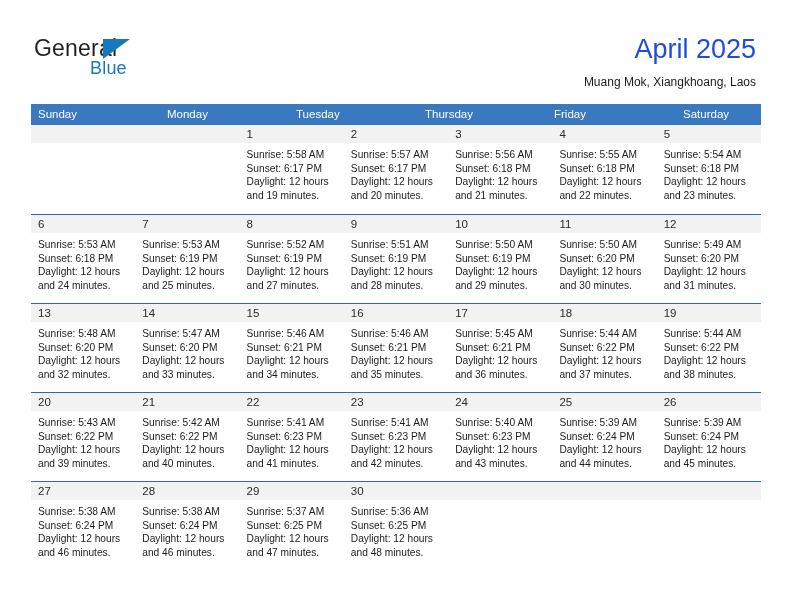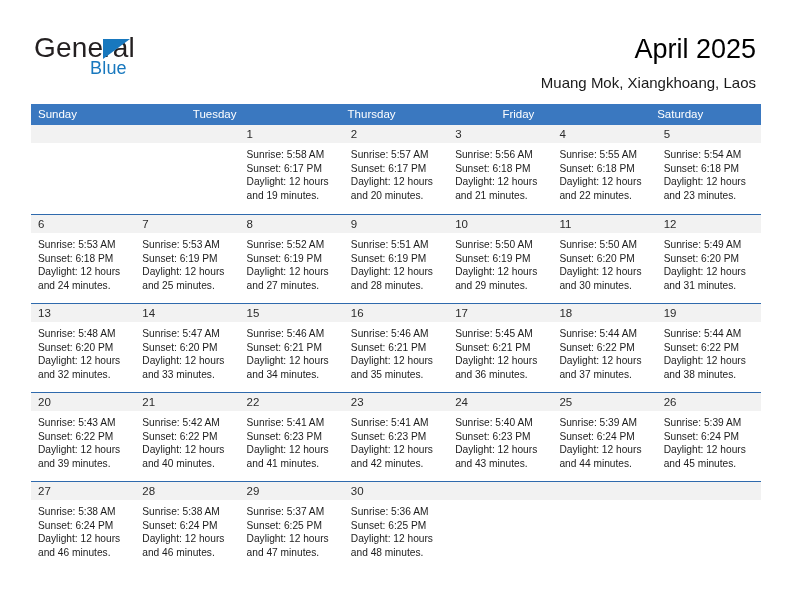--- a/index.html
+++ b/index.html
@@ -33,21 +33,21 @@
     position: absolute;
     left: 34px;
     top: 36px;
     width: 200px;
     height: 48px;
   }
   .brand-general {
     position: absolute;
     left: 0;
     top: 0;
-    font-size: 28px;
+    font-size: 23px;
     letter-spacing: 0.2px;
     color: #231f20;
     font-family: "Liberation Sans", sans-serif;
     line-height: 24px;
   }
   .brand-triangle {
     position: absolute;
     left: 69px;
     top: 3px;
     width: 0;
@@ -66,27 +66,27 @@
   }
 
   .title-block {
     position: absolute;
     right: 36px;
     top: 33px;
     text-align: right;
   }
   .cal-title {
     font-size: 27px;
-    color: #000000;
+    color: #1d4ed8;
     line-height: 32px;
     white-space: nowrap;
   }
   .cal-subtitle {
     margin-top: 9px;
-    font-size: 15px;
+    font-size: 12px;
     color: #1a1a1a;
     line-height: 17px;
     white-space: nowrap;
   }
 
   
   .calendar {
     position: absolute;
     left: 31px;
     top: 104px;
@@ -168,20 +168,21 @@
     <div class="title-block">
       <div class="cal-title">April 2025</div>
       <div class="cal-subtitle">Muang Mok, Xiangkhoang, Laos</div>
     </div>
 
   </div>
 
   <div class="calendar">
     <div class="weekday-row" id="weekday-row">
         <div class="weekday">Sunday</div>
+        <div class="weekday">Monday</div>
         <div class="weekday">Tuesday</div>
         <div class="weekday">Thursday</div>
         <div class="weekday">Friday</div>
         <div class="weekday">Saturday</div>
       </div>
     <div id="weeks-container">
         <div class="week-row first">
           <div class="day-cell empty">
             <div class="day-number-strip">
               <span class="day-number"></span>

